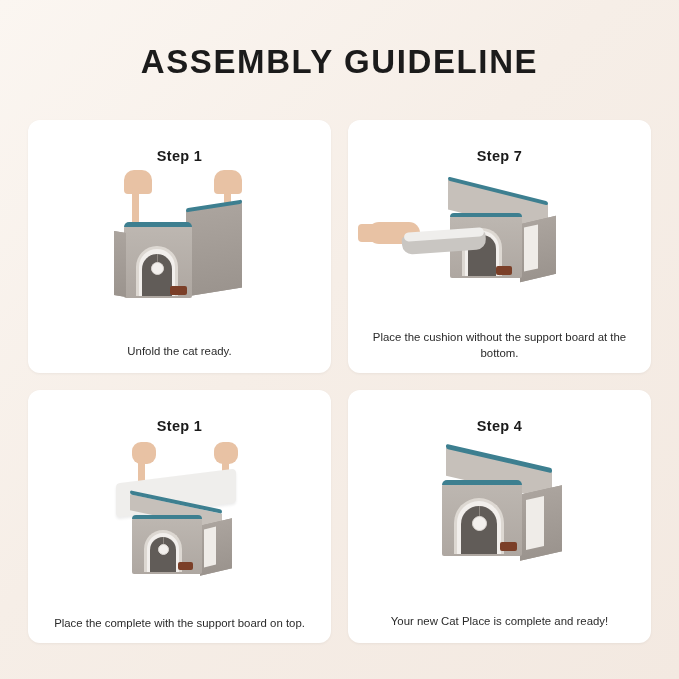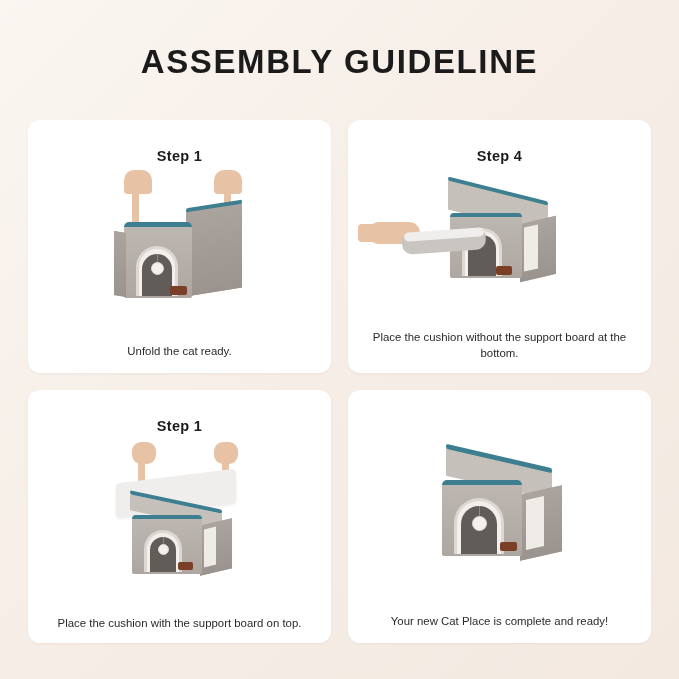--- a/index.html
+++ b/index.html
@@ -181,21 +181,21 @@
           <div class="door-inner" style="left:30px; top:52px; width:30px; height:42px; border-radius:16px 16px 0 0;"></div>
           <div class="string" style="left:45px; top:52px; height:10px;"></div>
           <div class="ball" style="left:39px; top:60px; width:13px; height:13px;"></div>
           <div class="tag" style="left:58px; top:84px; width:17px; height:9px;"></div>
         </div>
       </div>
       <div class="caption">Unfold the cat ready.</div>
     </div>
 
     <div class="card tall-caption">
-      <div class="card-title">Step 4</div>
+      <div class="card-title">Step 7</div>
       <div class="art">
         <div class="cube" style="left:78px; top:20px; width:160px; height:120px;">
 
           <div class="body-top" style="left:22px; top:6px; width:100px; height:30px; transform: skewY(14deg);"></div>
           <div class="teal-rim" style="left:22px; top:3px; width:100px; height:4px; transform: skewY(14deg);"></div>
 
           <div class="body-side" style="left:94px; top:34px; width:36px; height:58px; transform: skewY(-13deg);"></div>
 
           <div class="body-front" style="left:24px; top:30px; width:72px; height:62px;"></div>
           <div class="teal-rim" style="left:24px; top:27px; width:72px; height:4px; border-radius:20px 20px 0 0;"></div>
@@ -232,24 +232,25 @@
           <div class="body-front" style="left:18px; top:24px; width:70px; height:56px;"></div>
           <div class="teal-rim" style="left:18px; top:21px; width:70px; height:4px; border-radius:18px 18px 0 0;"></div>
           <div class="panel" style="left:90px; top:34px; width:12px; height:38px; transform: skewY(-13deg);"></div>
           <div class="door" style="left:30px; top:36px; width:38px; height:42px; border-radius:19px 19px 0 0;"></div>
           <div class="door-inner" style="left:36px; top:43px; width:26px; height:35px; border-radius:13px 13px 0 0;"></div>
           <div class="string" style="left:49px; top:43px; height:8px;"></div>
           <div class="ball" style="left:44px; top:50px; width:11px; height:11px;"></div>
           <div class="tag" style="left:64px; top:68px; width:15px; height:8px;"></div>
         </div>
       </div>
-      <div class="caption">Place the cushion with the support board on top.</div>
+      <div class="caption">Place the complete with the support board on top.</div>
     </div>
 
     <div class="card">
+      <div class="card-title">Step 4</div>
       <div class="art">
         <div class="cube" style="left:72px; top:14px; width:170px; height:130px;">
 
           <div class="body-top" style="left:26px; top:10px; width:106px; height:28px; transform: skewY(13deg);"></div>
           <div class="teal-rim" style="left:26px; top:6px; width:106px; height:5px; transform: skewY(13deg);"></div>
 
           <div class="body-side" style="left:100px; top:40px; width:42px; height:66px; transform: skewY(-13deg);"></div>
           <div class="panel" style="left:106px; top:48px; width:18px; height:50px; transform: skewY(-13deg);"></div>
 
           <div class="body-front" style="left:22px; top:34px; width:80px; height:72px;"></div>

